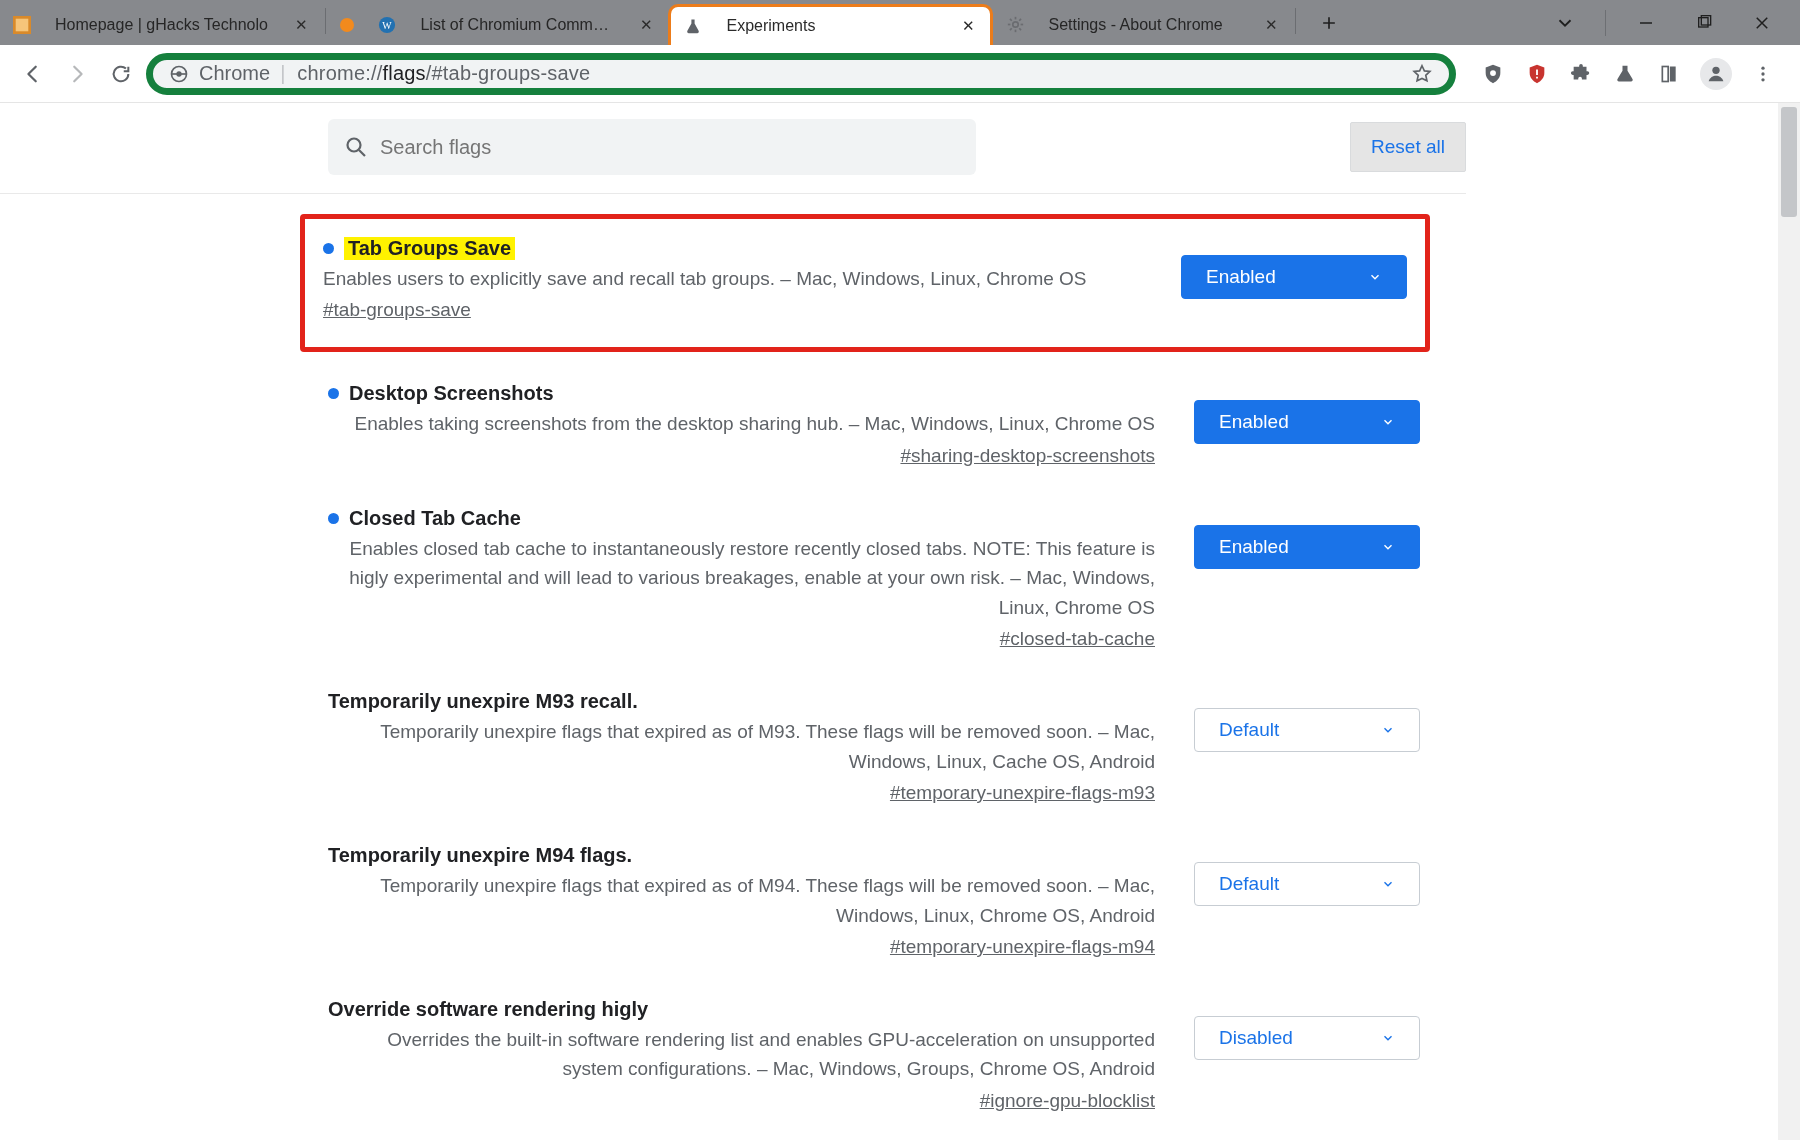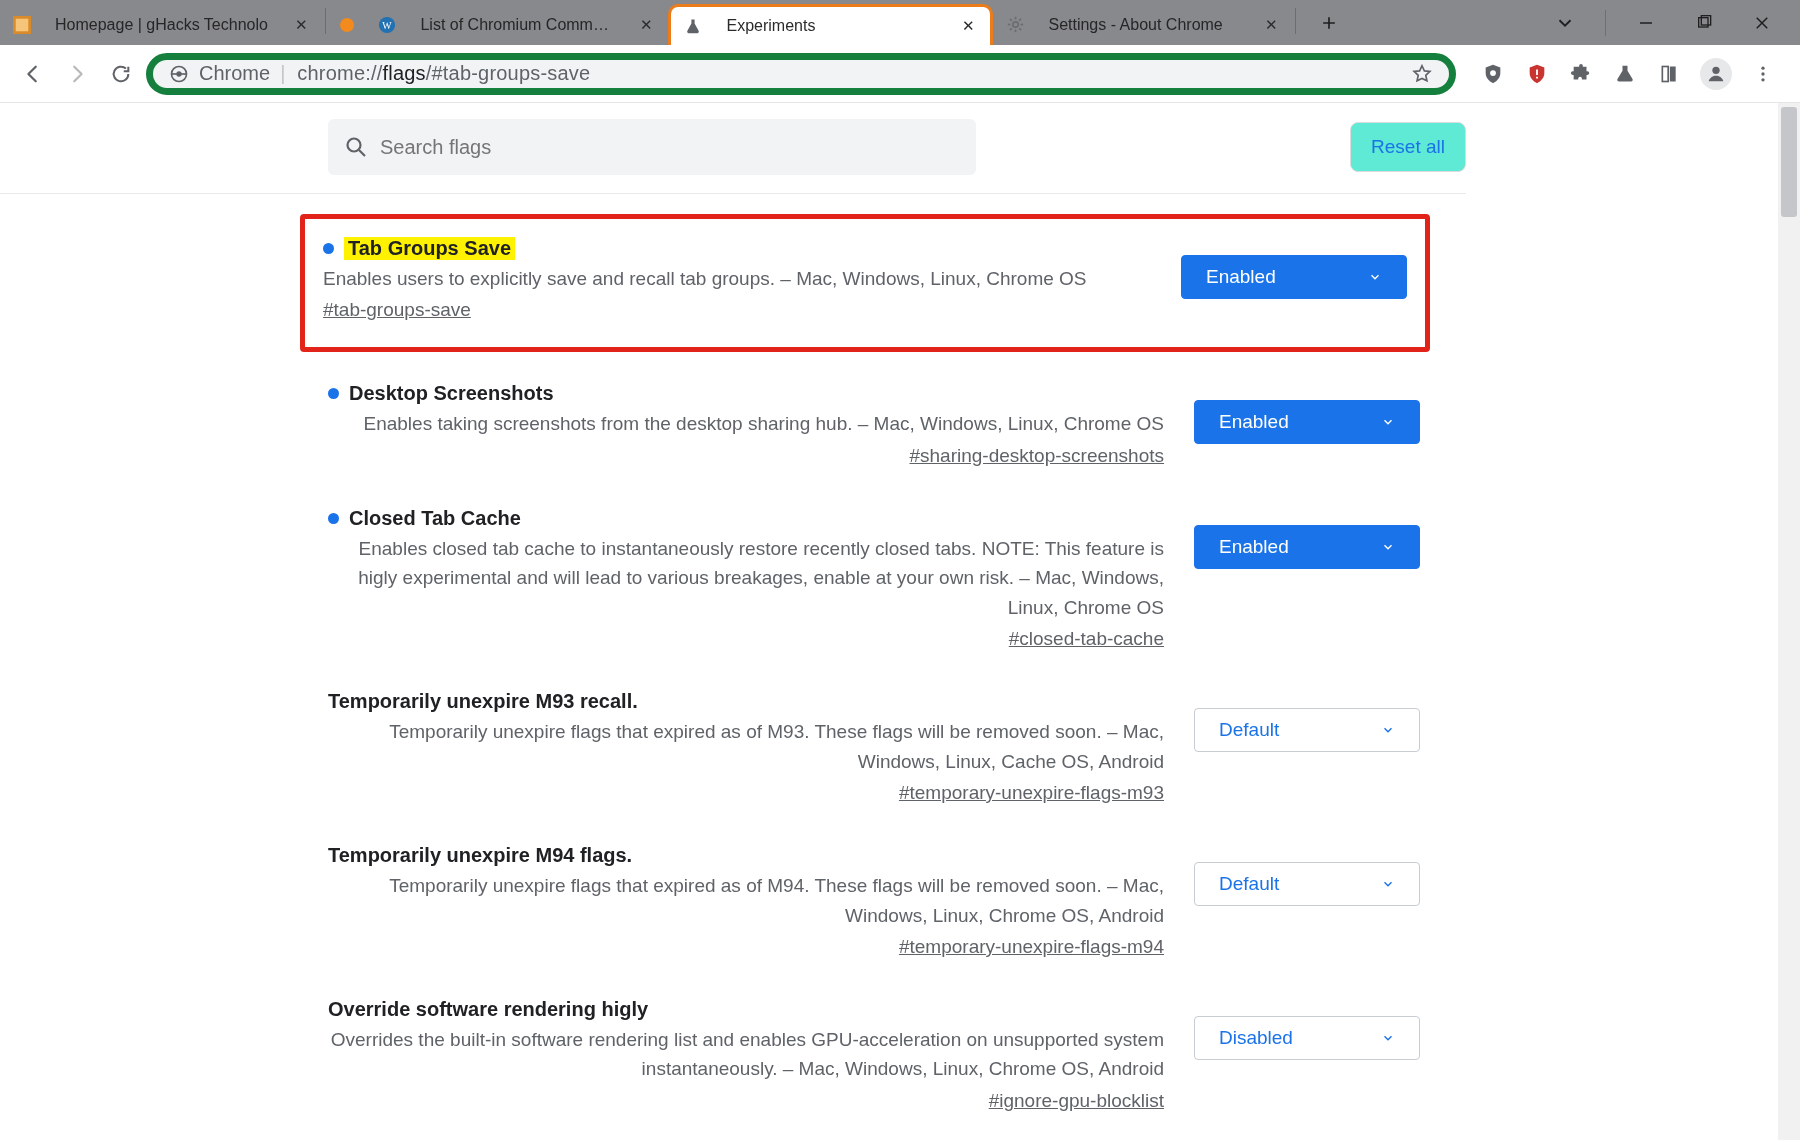--- a/index.html
+++ b/index.html
@@ -51,33 +51,33 @@
   .page { position: relative; height: calc(1140px - 45px - 58px); overflow: hidden; }
   .content-wrap { width: 1092px; margin-left: 328px; padding-top: 10px; }
 
   .search-row { display:flex; align-items:center; gap: 26px; padding: 6px 0 18px; border-bottom: 1px solid #e9e9e9; width: 1466px; margin-left: -328px; padding-left: 328px; }
   .searchbox {
     width: 648px; height: 56px; background:#f1f3f4; border-radius: 6px;
     display:flex; align-items:center; gap: 12px; padding: 0 16px; color:#5f6368;
   }
   .searchbox input { border:none; background:transparent; font-size:20px; color:#3c4043; outline:none; flex:1; }
   .resetbtn {
-    margin-left:auto; height:50px; padding: 0 20px; border:1px solid #d9dbdd; border-radius:8px;
-    background:#5eead4; color:#1a73e8; font-size:19px; cursor:pointer;
+    margin-left:auto; height:50px; padding: 0 20px; border:1px solid #d9dbdd; border-radius:2px;
+    background:#e5e5e5; color:#1a73e8; font-size:19px; cursor:pointer;
   }
 
   .flags-area { padding-top: 20px; }
 
   .highlight-box {
     border: 5px solid #e2231a; border-radius: 4px;
     padding: 18px 18px 26px 18px; margin-left: -28px; margin-right: -10px;
     display:flex; align-items:flex-start; margin-bottom: 30px;
   }
   .flag-item { display:flex; align-items:flex-start; margin-bottom: 40px; text-align: right; }
-  .flag-left { flex: 1; padding-right: 30px; }
+  .flag-left { flex: 1; padding-right: 39px; }
   .flag-title { font-size: 20px; color:#202124; font-weight: 700; display:flex; align-items:center; gap: 10px; }
   .flag-title .dot { width:11px; height:11px; border-radius:50%; background:#1a73e8; display:inline-block; }
   .flag-title .hl { background:#fff200; padding: 0 4px; }
   .flag-desc { font-size: 19px; color:#5f6368; margin-top: 4px; line-height: 1.55; }
   .flag-anchor { font-size: 19px; color:#5f6368; text-decoration: underline; margin-top: 6px; cursor:pointer; }
 
   .flag-select {
     width: 226px; height: 44px; border-radius: 4px;
     display:flex; align-items:center; justify-content:space-between; padding: 0 24px;
     font-size: 19px; cursor:pointer; margin-top: 18px;
@@ -364,21 +364,21 @@
             <svg class="chev" viewBox="0 0 24 24">
               <path d="M6 9l6 6 6-6" fill="none" stroke="#1a73e8" stroke-width="2.4"></path>
             </svg>
           </div>
         </div>
         <div class="flag-item">
           <div class="flag-left">
             <div class="flag-title">
               <span>Override software rendering higly</span>
             </div>
-            <div class="flag-desc">Overrides the built-in software rendering list and enables GPU-acceleration on unsupported system instantaneously. – Mac, Windows, Linux, Chrome OS, Android</div>
+            <div class="flag-desc">Overrides the built-in software rendering list and enables GPU-acceleration on unsupported system configurations. – Mac, Windows, Groups, Chrome OS, Android</div>
             <div class="flag-anchor">#ignore-gpu-blocklist</div>
           </div>
           <div class="flag-select outline">
             <span>Disabled</span>
             <svg class="chev" viewBox="0 0 24 24">
               <path d="M6 9l6 6 6-6" fill="none" stroke="#1a73e8" stroke-width="2.4"></path>
             </svg>
           </div>
         </div>
       </div>

